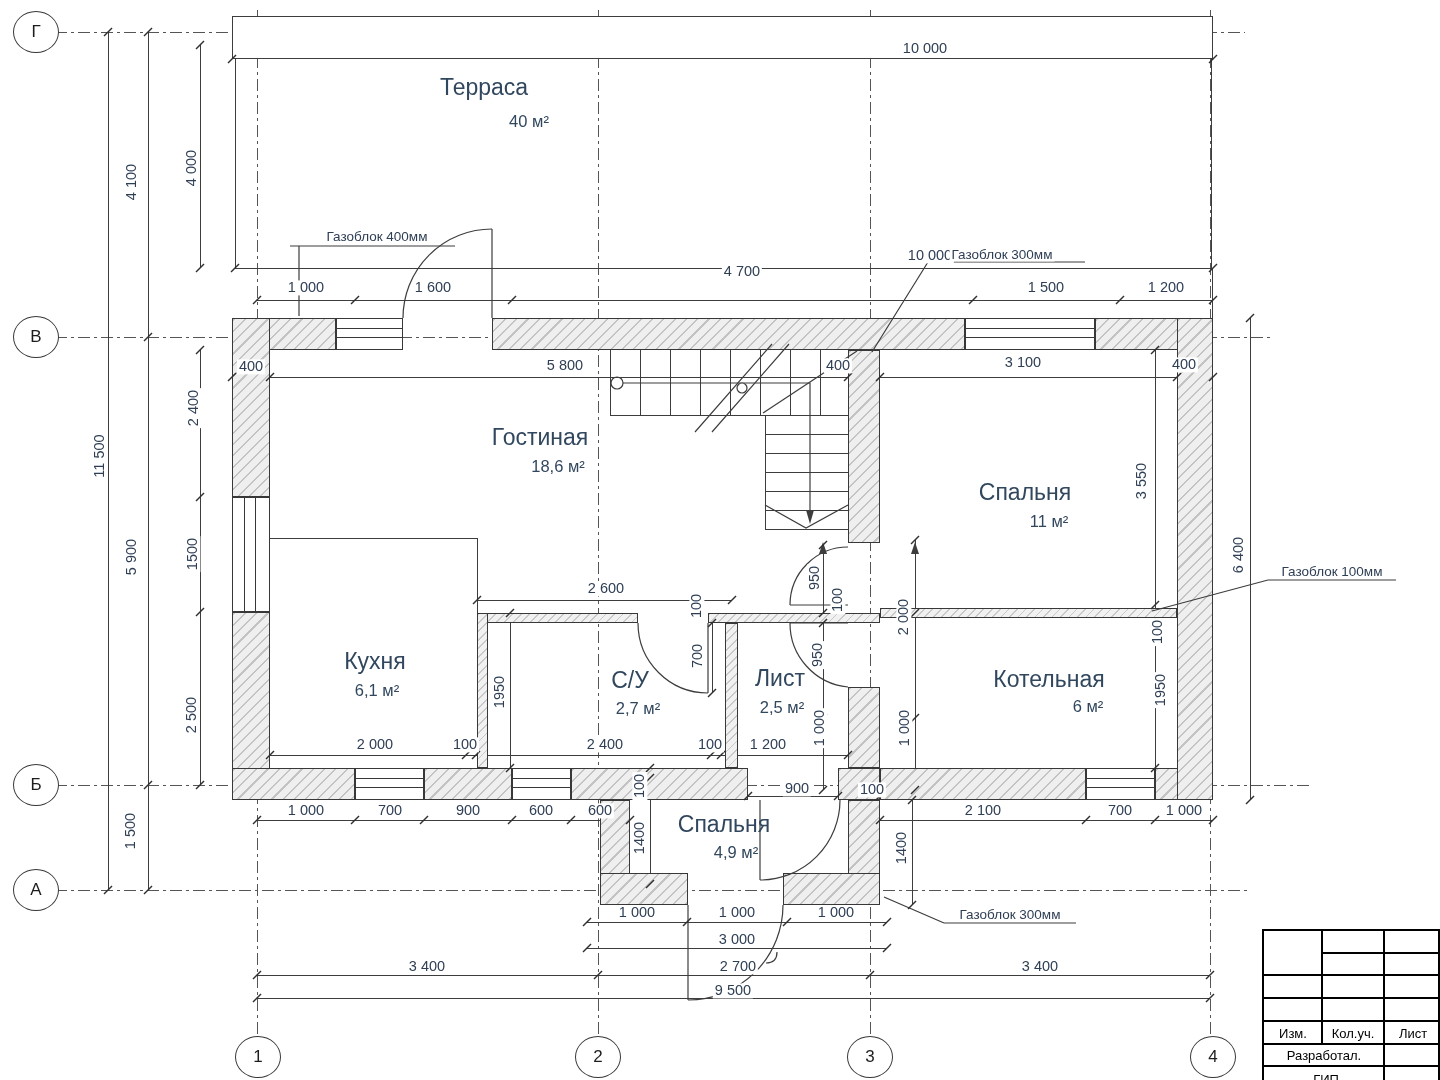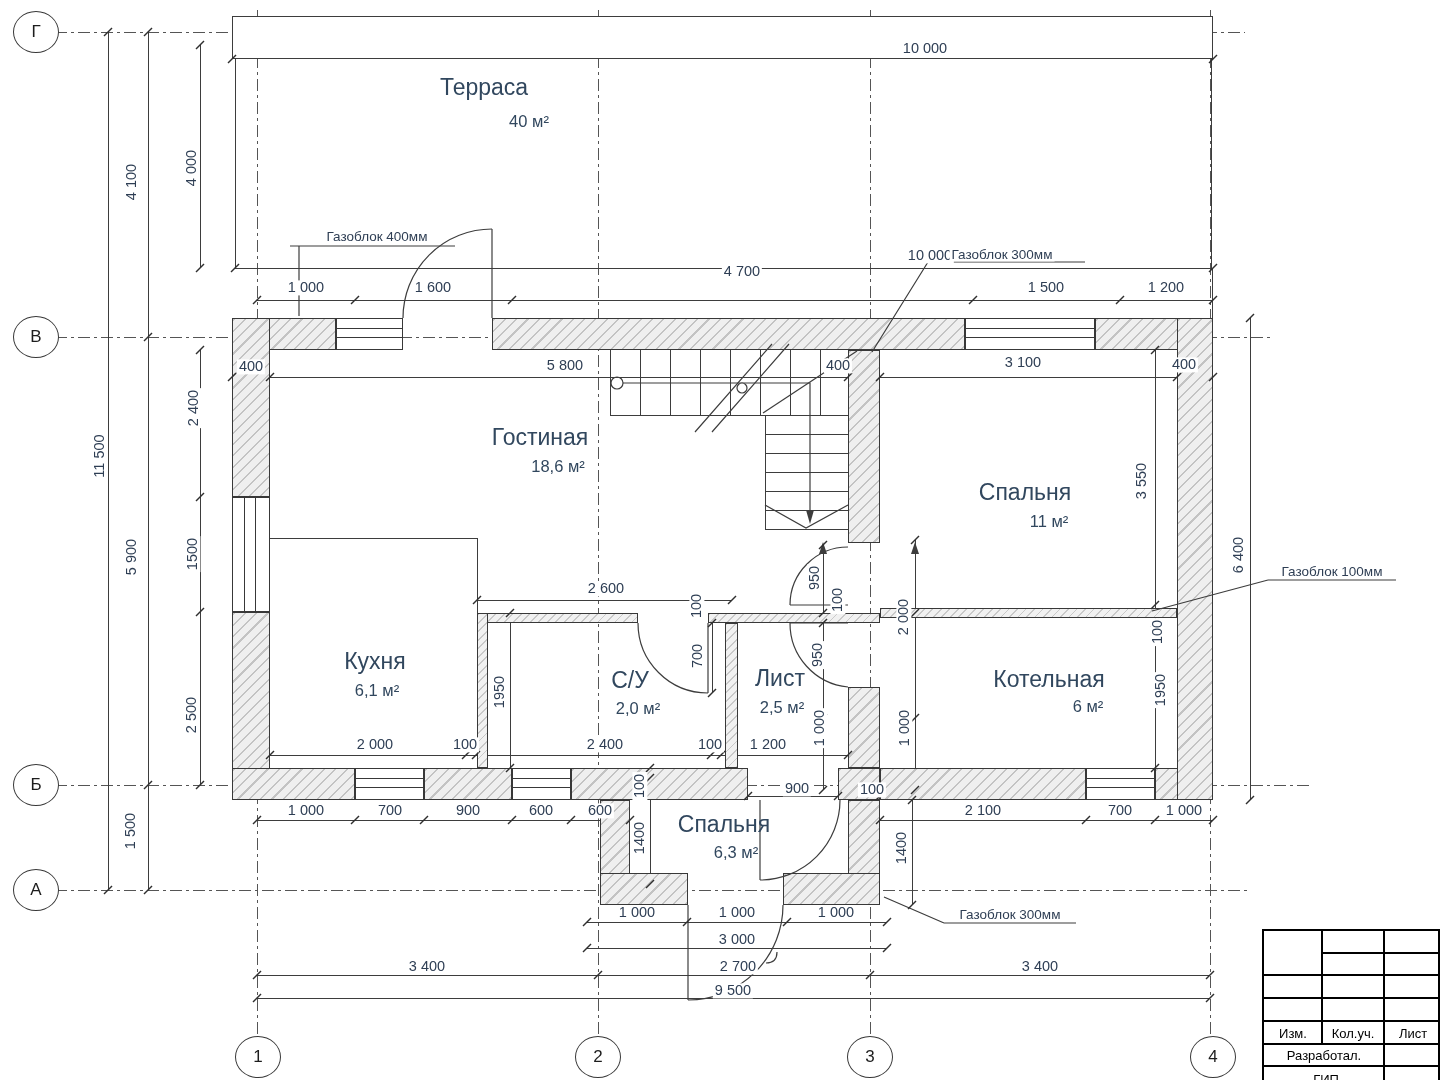--- a/index.html
+++ b/index.html
@@ -320,27 +320,27 @@
 
   <span class="room-name" style="left:484px;top:87px">Терраса</span>
   <span class="room-area" style="left:529px;top:121px">40 м²</span>
   <span class="room-name" style="left:540px;top:437px">Гостиная</span>
   <span class="room-area" style="left:558px;top:466px">18,6 м²</span>
   <span class="room-name" style="left:1025px;top:492px">Спальня</span>
   <span class="room-area" style="left:1049px;top:521px">11 м²</span>
   <span class="room-name" style="left:375px;top:661px">Кухня</span>
   <span class="room-area" style="left:377px;top:690px">6,1 м²</span>
   <span class="room-name" style="left:630px;top:680px">С/У</span>
-  <span class="room-area" style="left:638px;top:708px">2,0 м²</span>
+  <span class="room-area" style="left:638px;top:708px">2,7 м²</span>
   <span class="room-name" style="left:780px;top:678px">Лист</span>
   <span class="room-area" style="left:782px;top:707px">2,5 м²</span>
   <span class="room-name" style="left:1049px;top:679px">Котельная</span>
   <span class="room-area" style="left:1088px;top:706px">6 м²</span>
   <span class="room-name" style="left:724px;top:824px">Спальня</span>
-  <span class="room-area" style="left:736px;top:852px">6,3 м²</span>
+  <span class="room-area" style="left:736px;top:852px">4,9 м²</span>
 
   <span class="note" style="left:377px;top:236px">Газоблок 400мм</span>
   <span class="note" style="left:1002px;top:254px">Газоблок 300мм</span>
   <span class="note" style="left:1332px;top:571px">Газоблок 100мм</span>
   <span class="note" style="left:1010px;top:914px">Газоблок 300мм</span>
 
   <div class="bubble" style="left:36px;top:32px">
       <span>Г</span>
     </div>
   <div class="bubble" style="left:36px;top:337px">

